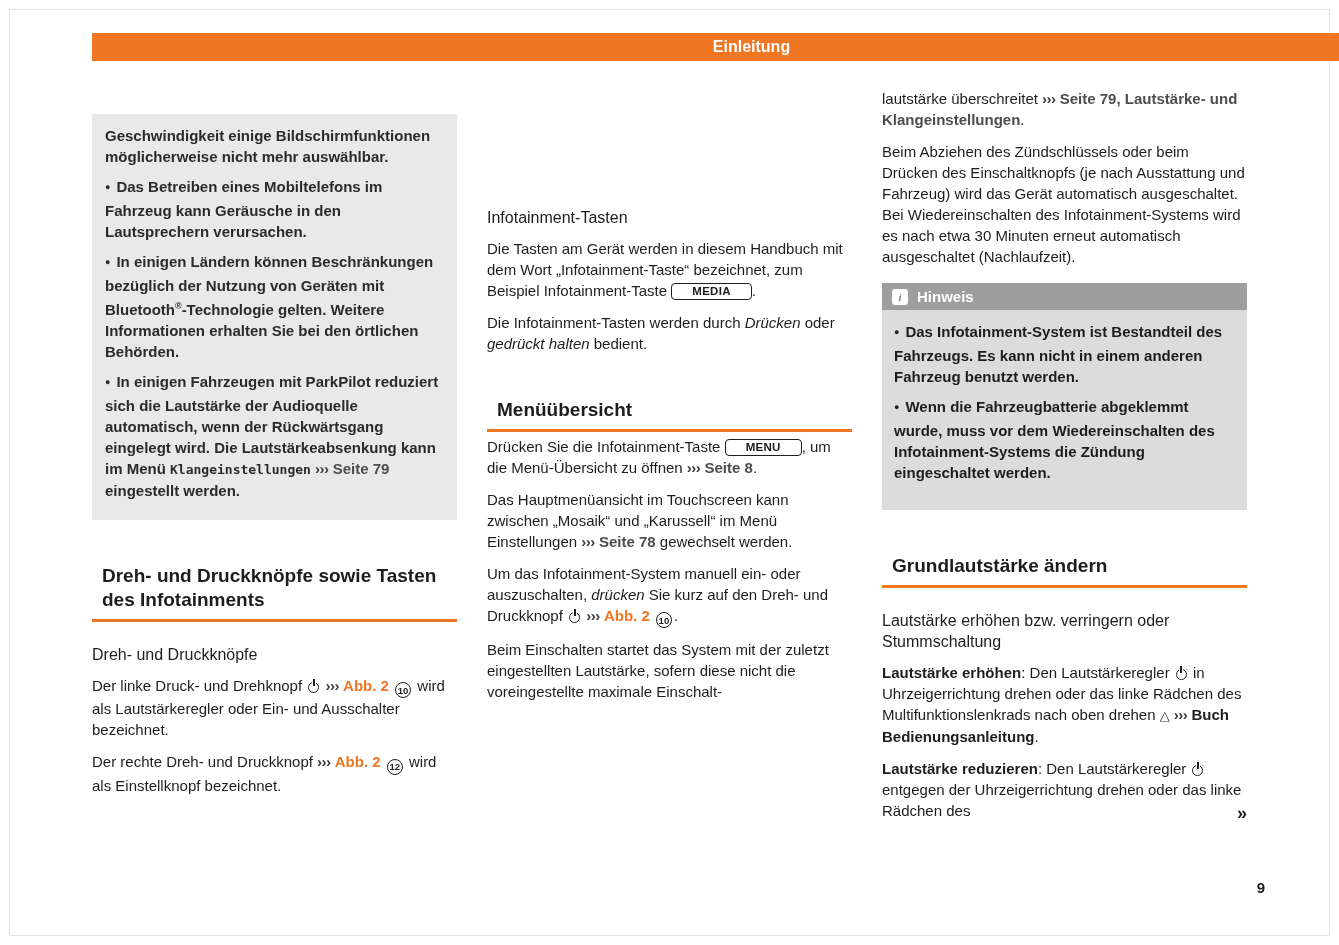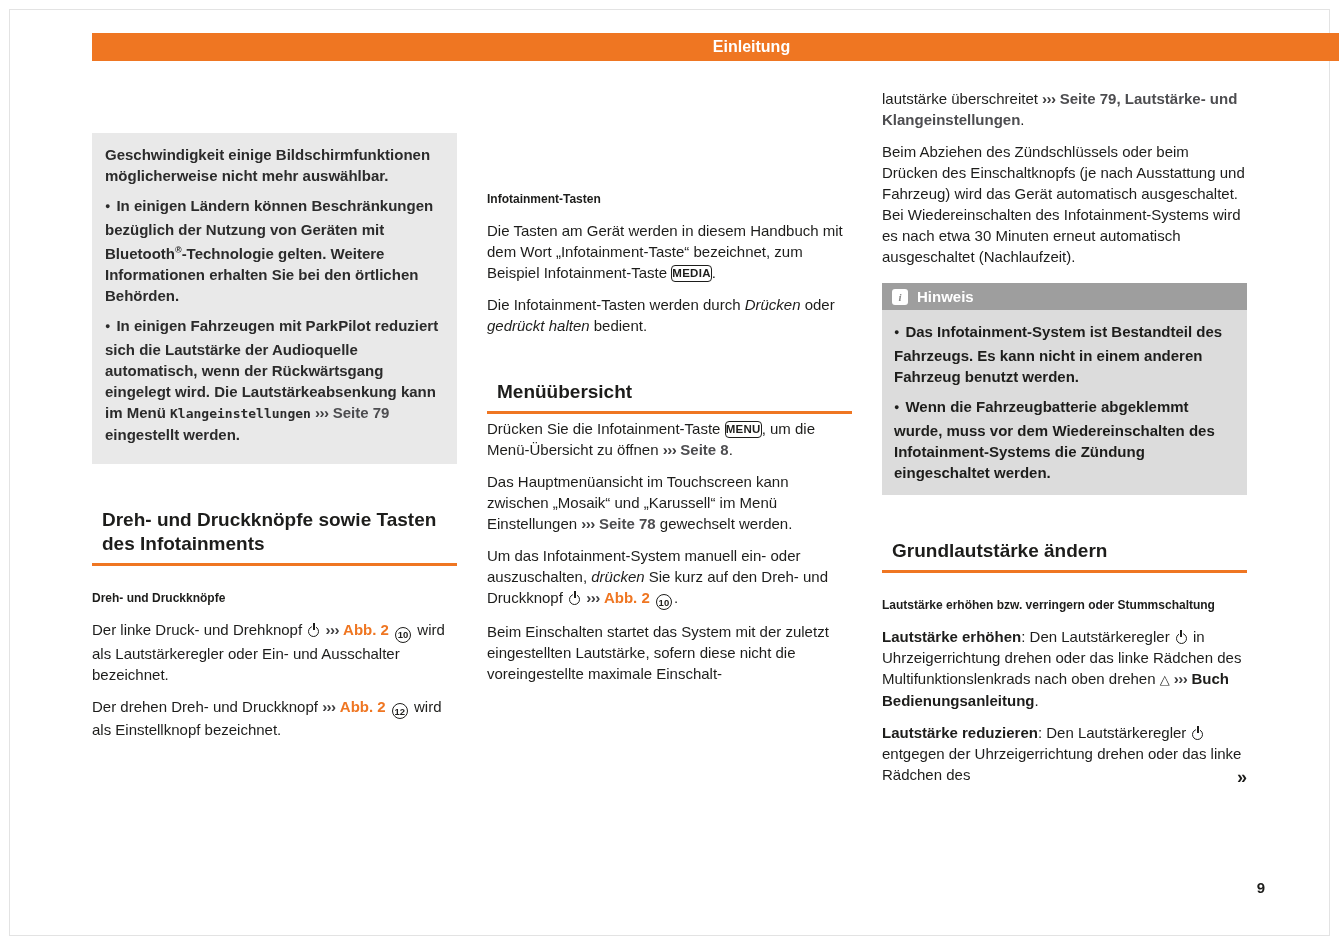--- a/index.html
+++ b/index.html
@@ -20,42 +20,42 @@
     display:flex;align-items:center;justify-content:center;}
   .header-title{color:#fff;font-weight:700;font-size:16px;}
   .content{position:absolute;left:92px;top:88px;width:1155px;display:flex;gap:30px;align-items:center;}
   .col{width:365px;}
   .col > :first-child{margin-top:0;}
   .p{font-size:15px;line-height:21px;margin:0 0 11px;}
   .p.rel{position:relative;}
   .dot{font-size:9px;margin-right:6px;position:relative;top:-2px;}
   .h2{font-size:19px;line-height:24px;font-weight:700;padding:0 0 7px 10px;
       border-bottom:3px solid var(--accent);margin:44px 0 4px;}
-  .h3{font-size:12px;line-height:21px;font-weight:700;margin:22px 0 10px;}
+  .h3{font-size:16px;line-height:21px;font-weight:400;margin:22px 0 10px;}
   .graybox{background:var(--graybox);padding:11px 13px;margin:0 0 11px;}
   .graybox .p{margin:0 0 9px;color:#2b2b2b;}
   .graybox .p:last-child{margin-bottom:8px;}
   .note{margin:16px 0 8px;}
   .note-header{background:var(--noteheader);color:#fff;font-weight:700;font-size:15px;
       padding:4px 10px;display:flex;align-items:center;gap:9px;height:27px;}
   .info-icon{width:16px;height:16px;background:#fff;border-radius:3px;color:#8a8a8a;
       font-weight:700;font-size:11px;font-family:"Liberation Serif",serif;font-style:italic;
       display:inline-flex;align-items:center;justify-content:center;flex:0 0 auto;}
   .note-body{background:var(--notebody);padding:11px 12px;}
   .note-body .p{margin:0 0 9px;}
-  .note-body .p:last-child{margin-bottom:1px;}
+  .note-body .p:last-child{margin-bottom:16px;}
   .seg-bold{font-weight:700;}
   .seg-italic{font-style:italic;}
   .seg-mono{font-family:"DejaVu Sans Mono",monospace;font-weight:700;font-size:13px;}
   .seg-arrows{font-weight:700;color:var(--arrows);letter-spacing:-0.5px;}
   .seg-figref{font-weight:700;color:var(--accent);}
   .seg-pageref{font-weight:700;color:var(--pageref);}
   .seg-sup{font-size:9px;vertical-align:super;font-weight:700;}
   .seg-triangle{font-size:13px;}
-  .key{display:inline-block;border:1.5px solid var(--text);border-radius:4px;padding:0 0;
+  .key{display:inline-block;border:1.5px solid var(--text);border-radius:4px;padding:0 20px;
       font-size:11.5px;font-weight:700;line-height:15px;vertical-align:1px;letter-spacing:0.3px;}
   .power{display:inline-block;width:11px;height:11px;border:1.5px solid var(--text);
       border-radius:50%;position:relative;vertical-align:-2px;margin:0 2px;}
   .power::before{content:"";position:absolute;left:50%;transform:translateX(-50%);top:-4px;
       width:2px;height:7px;background:var(--text);border-left:1.5px solid #fff;border-right:1.5px solid #fff;}
   .circle-num{display:inline-flex;width:16px;height:16px;border:1.2px solid var(--text);
       border-radius:50%;align-items:center;justify-content:center;font-size:9.5px;font-weight:700;
       vertical-align:-3px;margin:0 2px;}
   .cont{position:absolute;right:0;bottom:-3px;font-weight:700;font-size:18px;color:var(--text);}
   .page-number{position:absolute;right:74px;top:879px;font-weight:700;font-size:15px;}
@@ -67,27 +67,28 @@
   <div class="frame"></div>
 
   <div class="header-bar">
     <span class="header-title">Einleitung</span>
   </div>
 
   <div class="content" id="columns">
       <div class="col">
         <div class="graybox">
           <div class="p"><span class="seg-bold">Geschwindigkeit einige Bildschirmfunktionen möglicherweise nicht mehr auswählbar.</span></div>
+          <div class="p"><span class="dot">●</span><span class="seg-bold">Das Betreiben eines Mobiltelefons im Fahrzeug kann Geräusche in den Lautsprechern verursachen.</span></div>
           <div class="p"><span class="dot">●</span><span class="seg-bold">In einigen Ländern können Beschränkungen bezüglich der Nutzung von Geräten mit Bluetooth</span><span class="seg-sup">®</span><span class="seg-bold">-Technologie gelten. Weitere Informationen erhalten Sie bei den örtlichen Behörden.</span></div>
           <div class="p"><span class="dot">●</span><span class="seg-bold">In einigen Fahrzeugen mit ParkPilot reduziert sich die Lautstärke der Audioquelle automatisch, wenn der Rückwärtsgang eingelegt wird. Die Lautstärkeabsenkung kann im Menü </span><span class="seg-mono">Klangeinstellungen</span><span class="seg-bold"> </span><span class="seg-arrows">›››</span><span class="seg-bold"> </span><span class="seg-pageref">Seite 79</span><span class="seg-bold"> eingestellt werden.</span></div>
         </div>
         <div class="h2">Dreh- und Druckknöpfe sowie Tasten des Infotainments</div>
         <div class="h3">Dreh- und Druckknöpfe</div>
         <div class="p"><span class="seg-normal">Der linke Druck- und Drehknopf </span><span class="power"></span><span class="seg-normal"> </span><span class="seg-arrows">›››</span><span class="seg-normal"> </span><span class="seg-figref">Abb. 2</span><span class="seg-normal"> </span><span class="circle-num">10</span><span class="seg-normal"> wird als Lautstärkeregler oder Ein- und Ausschalter bezeichnet.</span></div>
-        <div class="p"><span class="seg-normal">Der drehen Dreh- und Druckknopf </span><span class="seg-arrows">›››</span><span class="seg-normal"> </span><span class="seg-figref">Abb. 2</span><span class="seg-normal"> </span><span class="circle-num">12</span><span class="seg-normal"> wird als Einstellknopf bezeichnet.</span></div>
+        <div class="p"><span class="seg-normal">Der rechte Dreh- und Druckknopf </span><span class="seg-arrows">›››</span><span class="seg-normal"> </span><span class="seg-figref">Abb. 2</span><span class="seg-normal"> </span><span class="circle-num">12</span><span class="seg-normal"> wird als Einstellknopf bezeichnet.</span></div>
       </div>
       <div class="col">
         <div class="h3">Infotainment-Tasten</div>
         <div class="p"><span class="seg-normal">Die Tasten am Gerät werden in diesem Handbuch mit dem Wort „Infotainment-Taste“ bezeichnet, zum Beispiel Infotainment-Taste </span><span class="key">MEDIA</span><span class="seg-normal">.</span></div>
         <div class="p"><span class="seg-normal">Die Infotainment-Tasten werden durch </span><span class="seg-italic">Drücken</span><span class="seg-normal"> oder </span><span class="seg-italic">gedrückt halten</span><span class="seg-normal"> bedient.</span></div>
         <div class="h2">Menüübersicht</div>
         <div class="p"><span class="seg-normal">Drücken Sie die Infotainment-Taste </span><span class="key">MENU</span><span class="seg-normal">, um die Menü-Übersicht zu öffnen </span><span class="seg-arrows">›››</span><span class="seg-normal"> </span><span class="seg-pageref">Seite 8</span><span class="seg-normal">.</span></div>
         <div class="p"><span class="seg-normal">Das Hauptmenüansicht im Touchscreen kann zwischen „Mosaik“ und „Karussell“ im Menü Einstellungen </span><span class="seg-arrows">›››</span><span class="seg-normal"> </span><span class="seg-pageref">Seite 78</span><span class="seg-normal"> gewechselt werden.</span></div>
         <div class="p"><span class="seg-normal">Um das Infotainment-System manuell ein- oder auszuschalten, </span><span class="seg-italic">drücken</span><span class="seg-normal"> Sie kurz auf den Dreh- und Druckknopf </span><span class="power"></span><span class="seg-normal"> </span><span class="seg-arrows">›››</span><span class="seg-normal"> </span><span class="seg-figref">Abb. 2</span><span class="seg-normal"> </span><span class="circle-num">10</span><span class="seg-normal">.</span></div>
         <div class="p"><span class="seg-normal">Beim Einschalten startet das System mit der zuletzt eingestellten Lautstärke, sofern diese nicht die voreingestellte maximale Einschalt-</span></div>

